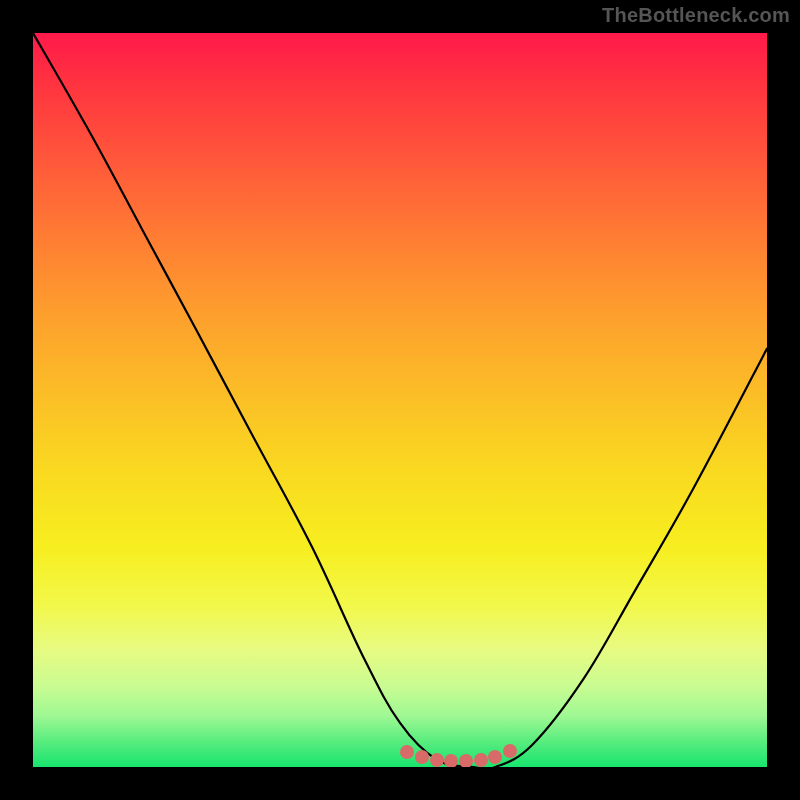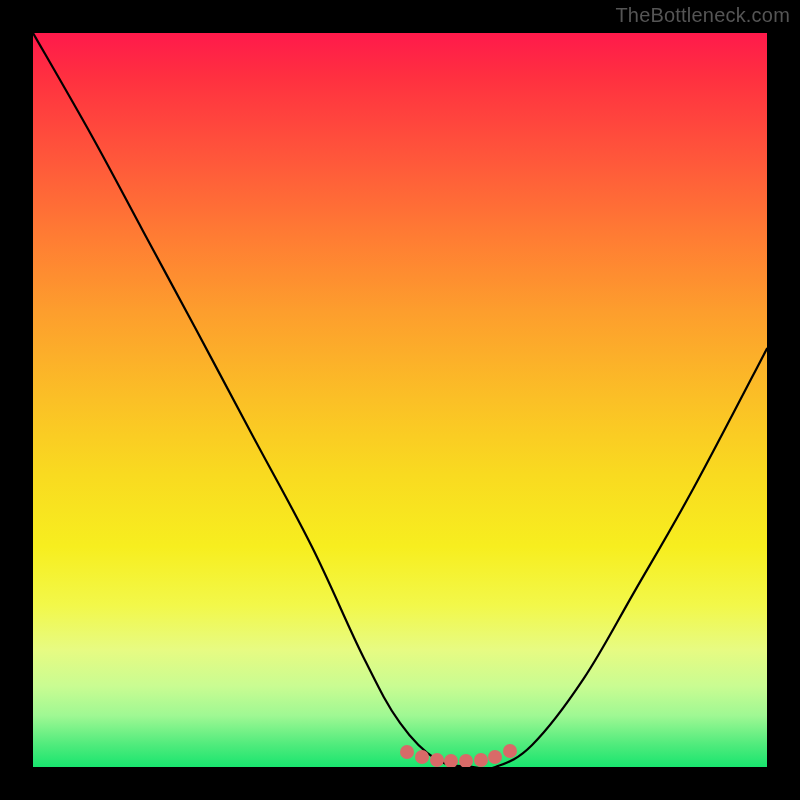--- a/index.html
+++ b/index.html
@@ -16,21 +16,21 @@
     width: 800px;
     height: 800px;
     background: #000;
   }
   .watermark {
     position: absolute;
     top: 4px;
     right: 10px;
     color: #555;
     font-size: 20px;
-    font-weight: 400;
+    font-weight: 700;
     letter-spacing: 0.2px;
     z-index: 5;
     text-align: center;
   }
   .plot-area {
     position: absolute;
     left: 33px;
     top: 33px;
     width: 734px;
     height: 734px;

